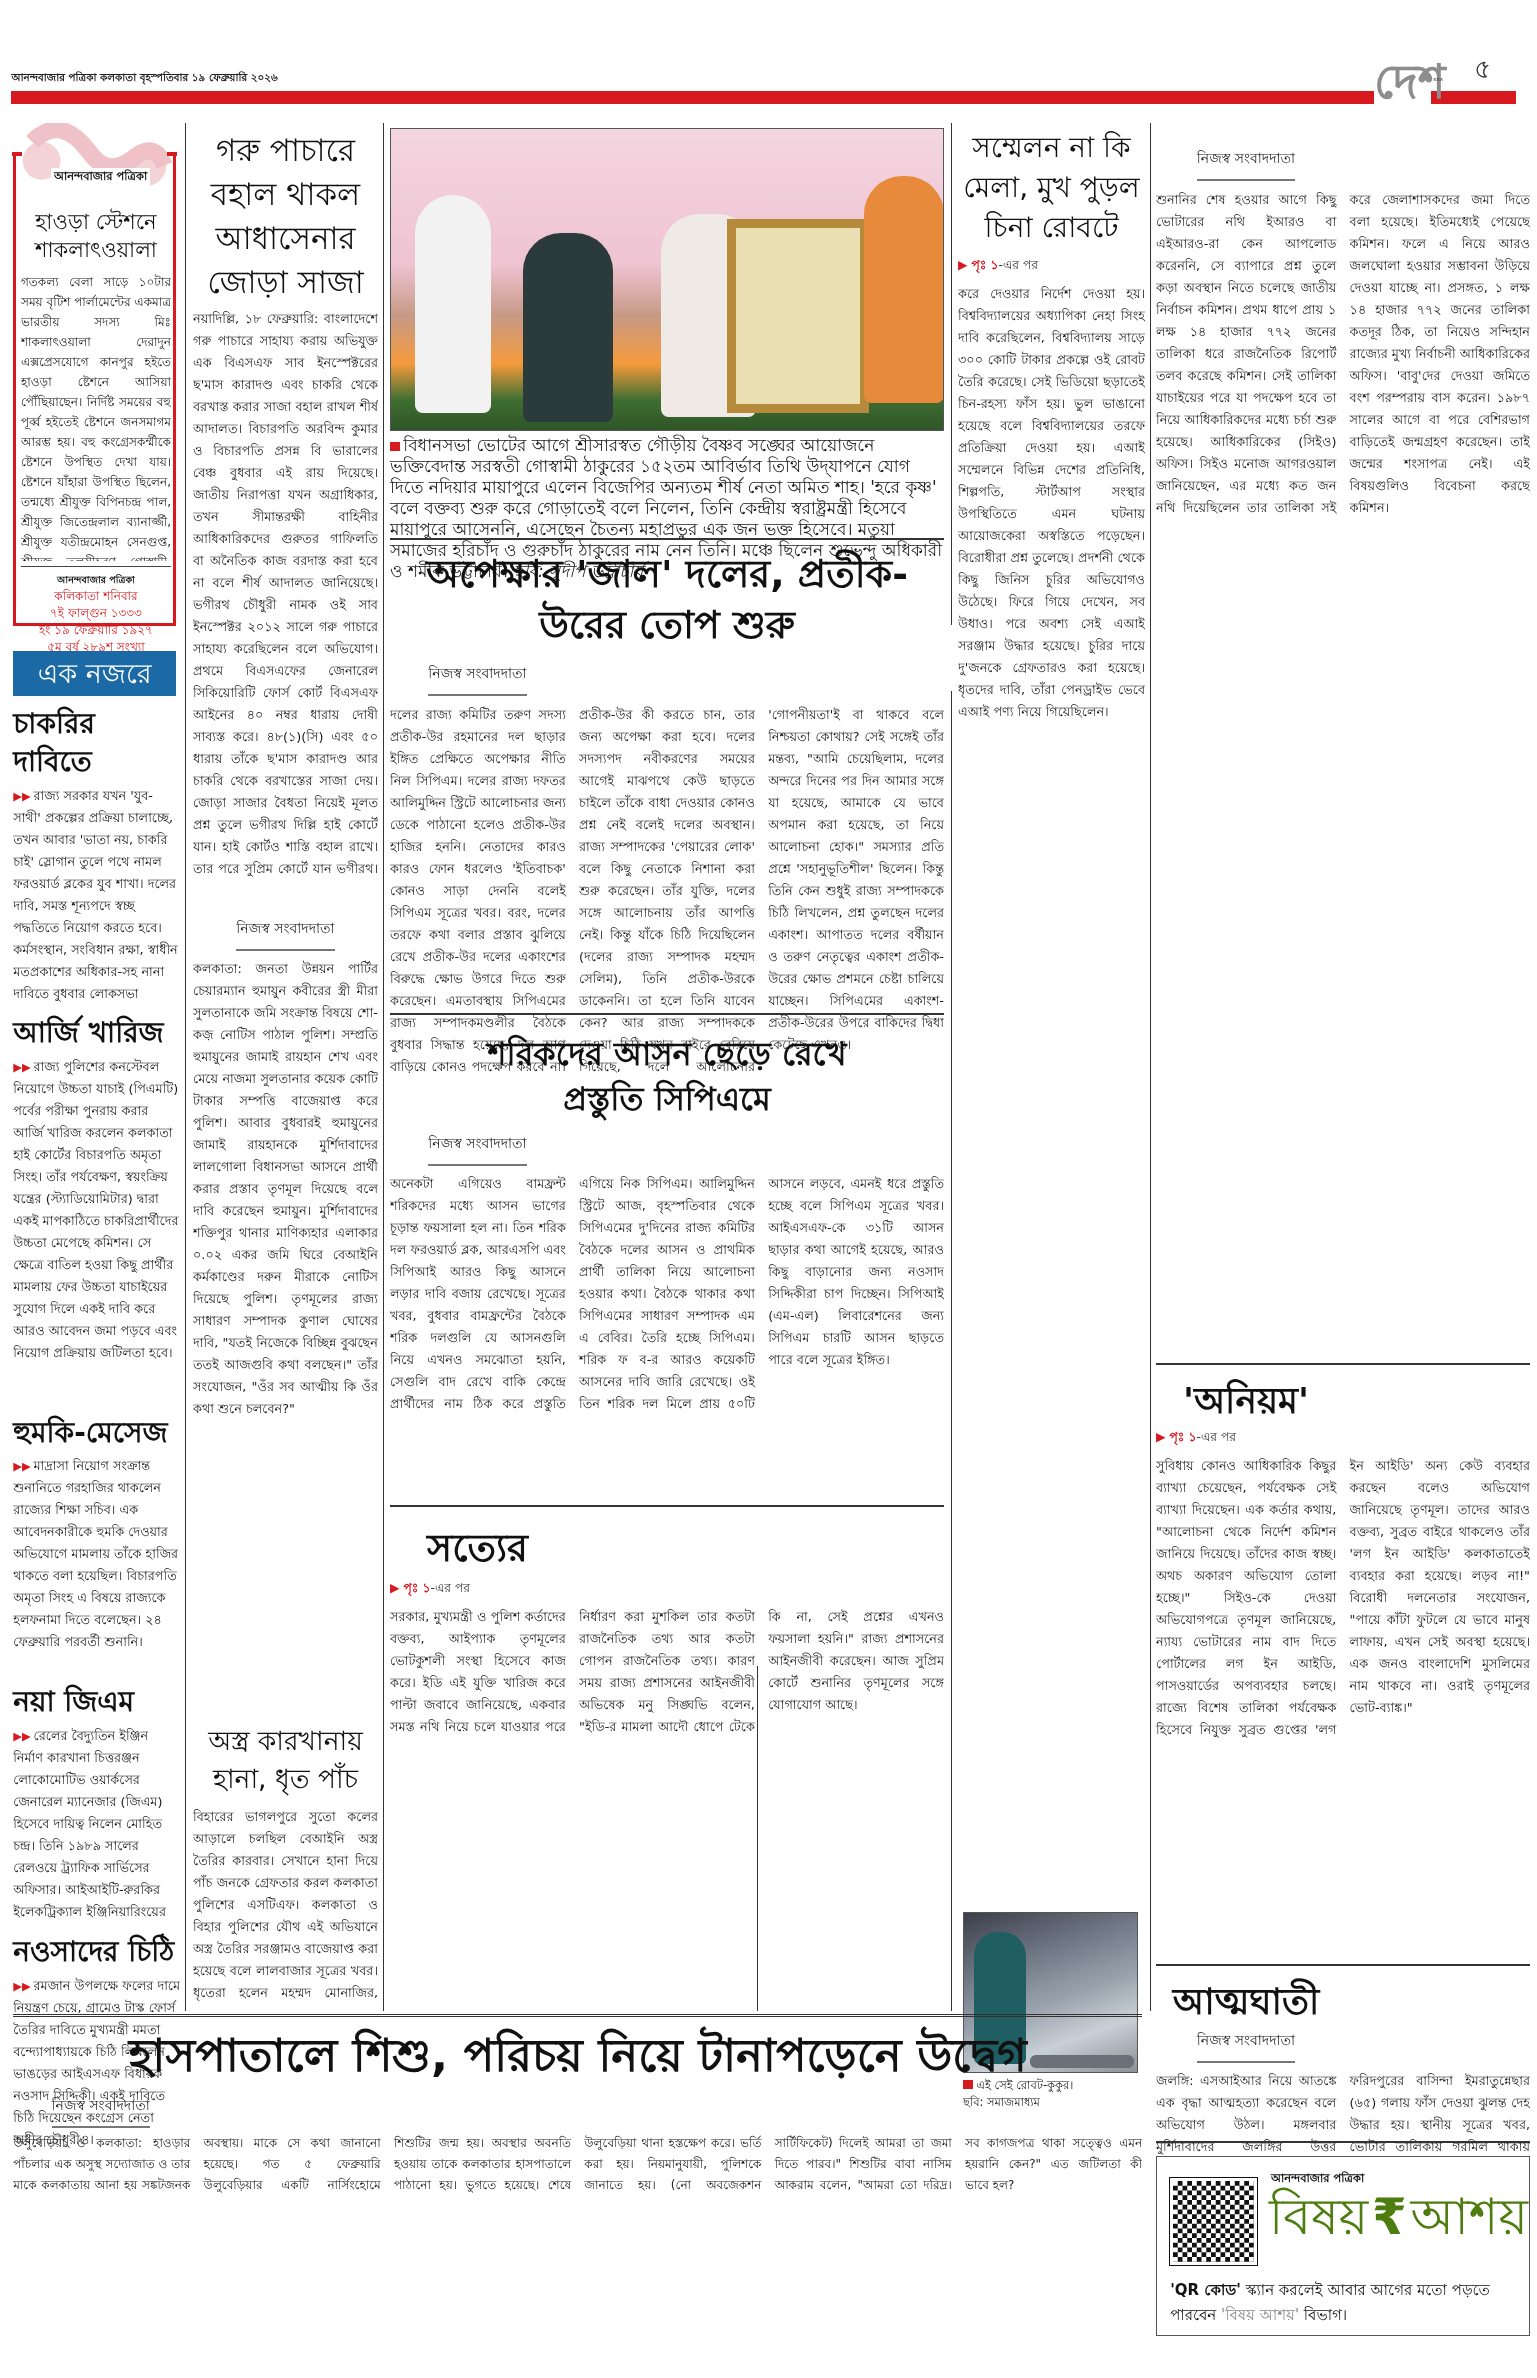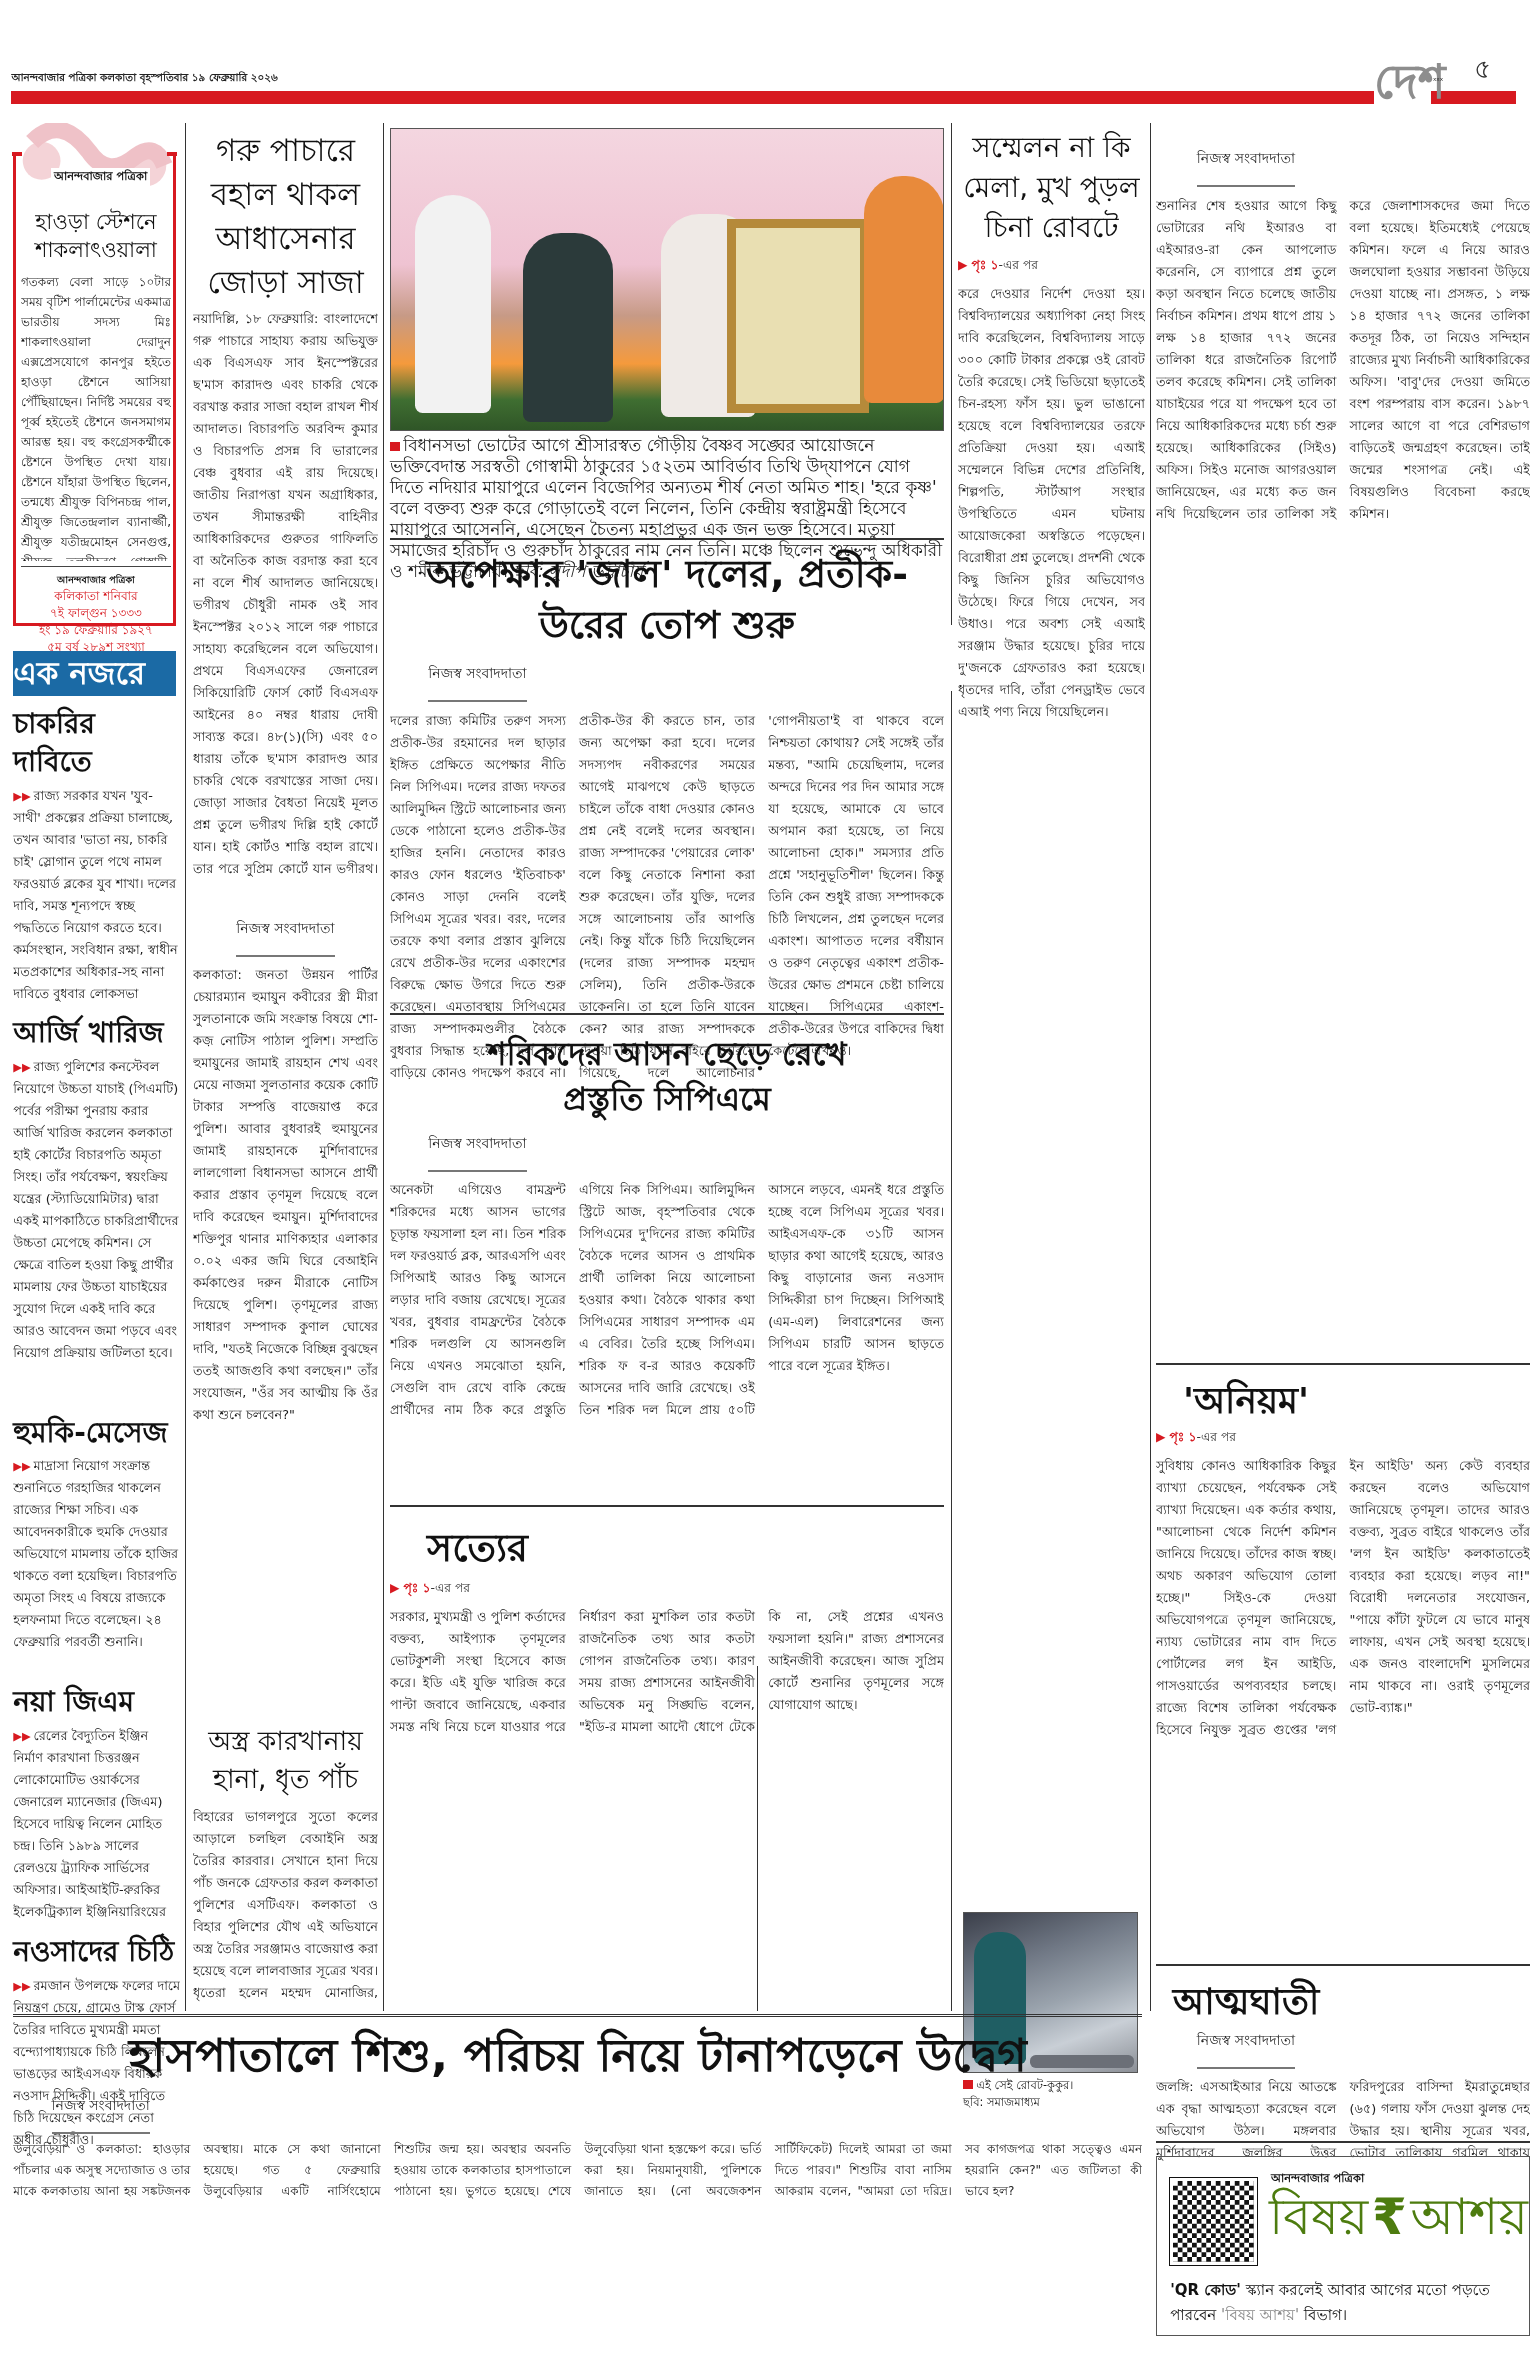--- a/index.html
+++ b/index.html
@@ -10,30 +10,30 @@
 .desh{left:1374px;top:49px;width:57px;height:66px;background:#fff;text-align:center;font-size:47px;font-weight:bold;color:#8d8d8d;line-height:66px;font-family:"DejaVu Serif",serif}
 .desh-sup{left:1433px;top:76px;font-size:5.7px;color:#333}
 .pageno{left:1474px;top:49px;font-size:26.5px;color:#333}
 .vrule{background:#333;width:0.9px}
 .hrule{background:#333;height:1.9px}
 .hrule-thin{background:#444;height:0.9px}
 .body{font-size:12.8px;line-height:22px;text-align:justify;color:#1a1a1a;overflow:hidden}
 .h-big{font-family:"DejaVu Sans",sans-serif;font-weight:bold;text-align:center;line-height:1.15;color:#111}
 .h-med{font-family:"DejaVu Sans",sans-serif;text-align:center;line-height:1.25;color:#111}
 .byline{font-size:14px;text-align:center;color:#222}
-.byline-u{border-bottom:2.8px double #777;padding-bottom:14px;display:inline-block}
+.byline-u{border-bottom:2.8px double #777;padding-bottom:8px;display:inline-block}
 .contd{font-size:12.3px;color:#333}
 .contd .pg{color:#d71920;font-weight:bold}
 .contd .arrow{color:#d71920}
 .photo{background:linear-gradient(180deg,#f4d6e0 0%,#efc3d2 45%,#c79a86 62%,#f59a3c 78%,#3f6e31 90%,#2f5527 100%);border:0.9px solid #555;overflow:hidden}
 .photo .person{position:absolute;border-radius:38px 38px 7.6px 7.6px}
 .caption{font-size:17px;line-height:21px;color:#1a1a1a}
 .caption .sq{display:inline-block;width:9.5px;height:9.5px;background:#d71920;margin-right:3.8px}
 .retro-box{border:3.8px solid #d71920;border-top:none}
-.ek-najare{background:#1b6aa5;color:#fff;font-size:31px;font-weight:bold;line-height:45px}
+.ek-najare{background:#1b6aa5;color:#fff;font-size:27px;font-weight:normal;text-align:center;line-height:45px}
 .side-h{font-size:28px;font-weight:bold;line-height:38px;color:#111}
 .side-body{font-size:12.8px;line-height:22px;color:#1a1a1a;overflow:hidden}
 .bullet{color:#d71920;font-size:11.4px;margin-right:2.8px}
 .robot-photo{background:linear-gradient(160deg,#3b3f4a 0%,#6f7784 30%,#9aa3ad 55%,#c9cfd6 75%,#8b8f96 100%);border:0.9px solid #555;overflow:hidden}
 .qr{background:repeating-conic-gradient(#111 0% 25%,#fff 0% 50%) 0 0/9.5px 9.5px;border:3.8px solid #fff;outline:0.9px solid #111}
 .ad-box{border:0.9px solid #555}
 </style>
 </head>
 <body>
 

